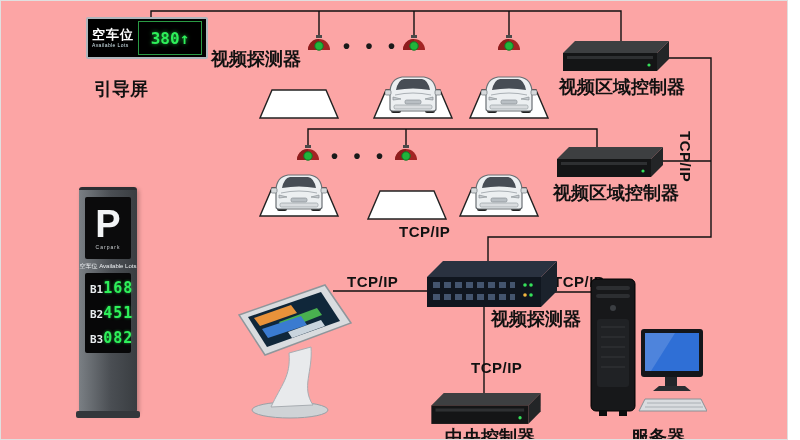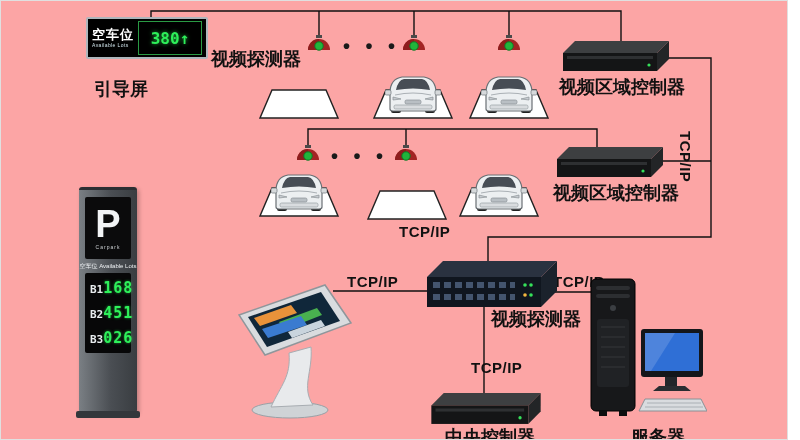--- a/index.html
+++ b/index.html
@@ -237,19 +237,19 @@
       <div class="prow">
           <span class="plabel">B1</span>
           <span class="pval">168</span>
         </div>
       <div class="prow">
           <span class="plabel">B2</span>
           <span class="pval">451</span>
         </div>
       <div class="prow">
           <span class="plabel">B3</span>
-          <span class="pval">026</span>
+          <span class="pval">082</span>
         </div>
     </div>
     <div class="pillar-base"></div>
   </div>
 
 </div>
 
 </body></html>

